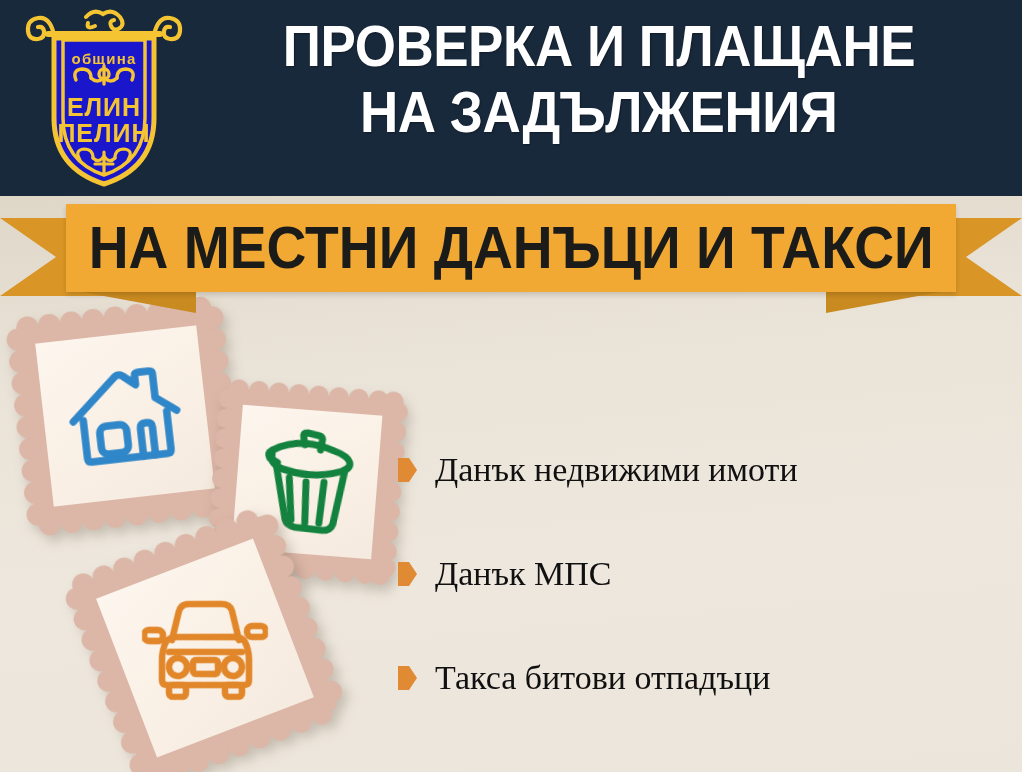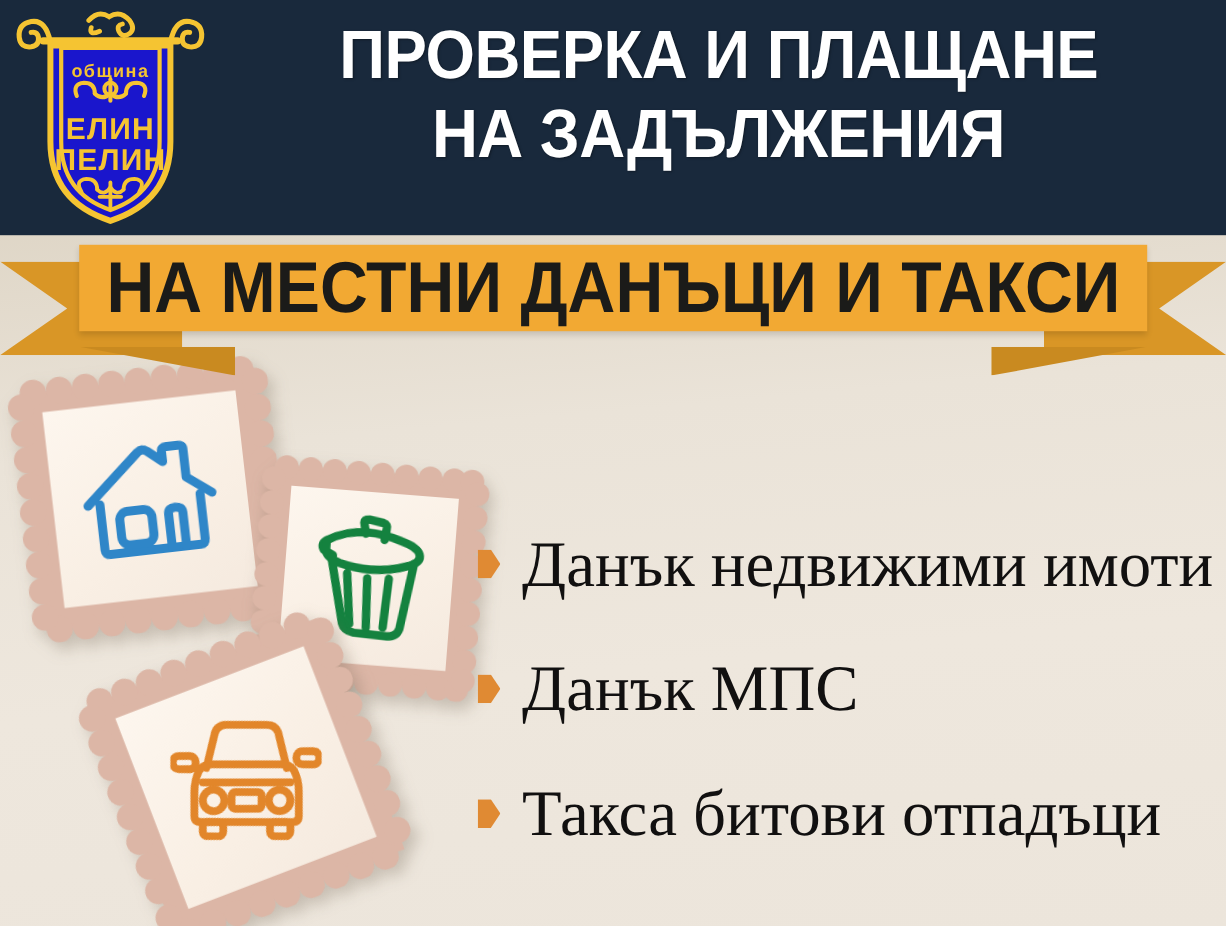--- a/index.html
+++ b/index.html
@@ -29,21 +29,21 @@
     left: 0;
     top: 0;
     width: 1022px;
     height: 196px;
     background: #19293c;
     z-index: 5;
   }
 
   .logo-wrap {
     position: absolute;
-    left: 12px;
+    left: 24px;
     top: 8px;
     width: 160px;
     height: 182px;
     z-index: 7;
   }
   .logo-wrap svg { display: block; }
 
   .header-title {
     position: absolute;
     left: 186px;
@@ -107,21 +107,21 @@
   }
   .ribbon-fold.right {
     right: 66px;
     clip-path: polygon(0 0, 130px 0, 130px 0, 0 24px);
   }
   .ribbon-main {
     position: absolute;
     left: 66px;
     top: 8px;
     width: 890px;
-    height: 72px;
+    height: 88px;
     background: #f2a933;
     display: flex;
     align-items: center;
     justify-content: center;
     box-shadow: 0 3px 5px rgba(0,0,0,0.14);
   }
   .ribbon-main .ribbon-text {
     color: #1b1b19;
     font-family: "Liberation Sans", sans-serif;
     font-weight: bold;
@@ -194,21 +194,21 @@
     flex: 0 0 auto;
     width: 19px;
     height: 24px;
     margin-right: 18px;
     background: #e08a33;
     clip-path: polygon(0 0, 11px 0, 19px 12px, 11px 24px, 0 24px);
   }
   .bullet-label {
     color: #111010;
     font-family: "Liberation Serif", serif;
-    font-size: 54px;
+    font-size: 34px;
     line-height: 1.05;
     white-space: nowrap;
   }
 </style>
 </head>
 <body>
 
 <div id="poster">
 
   <div class="header-bar"></div>

